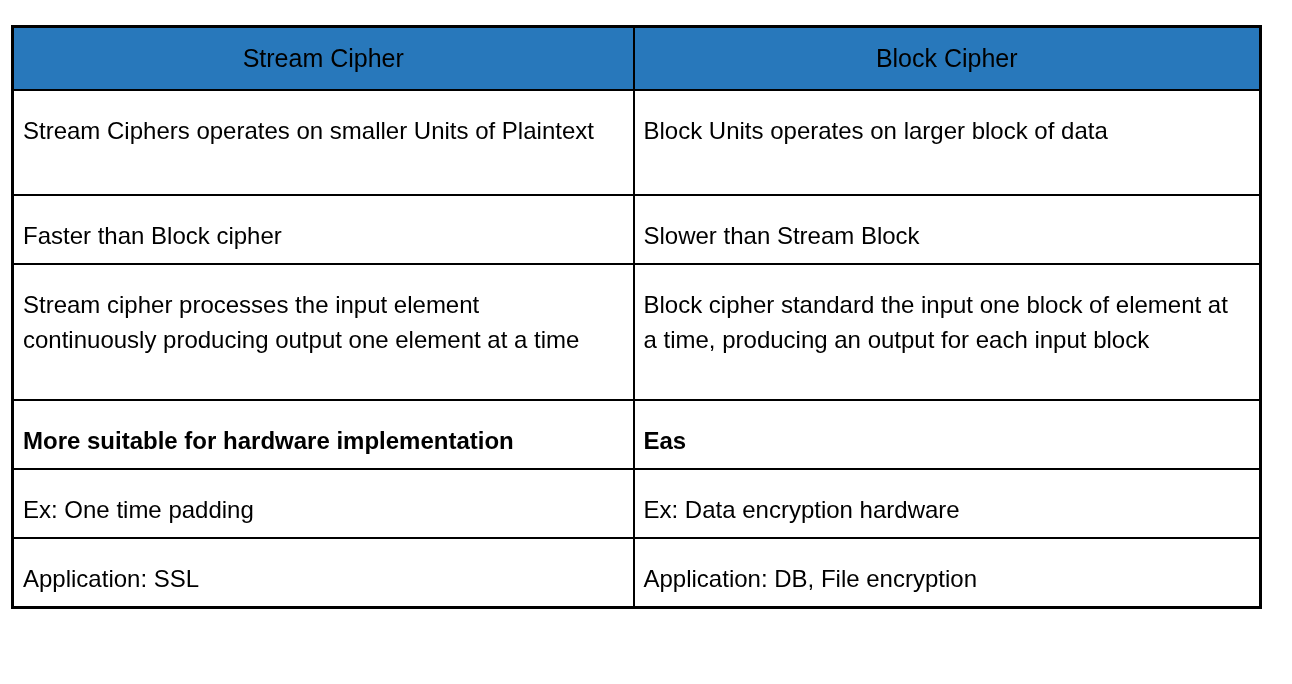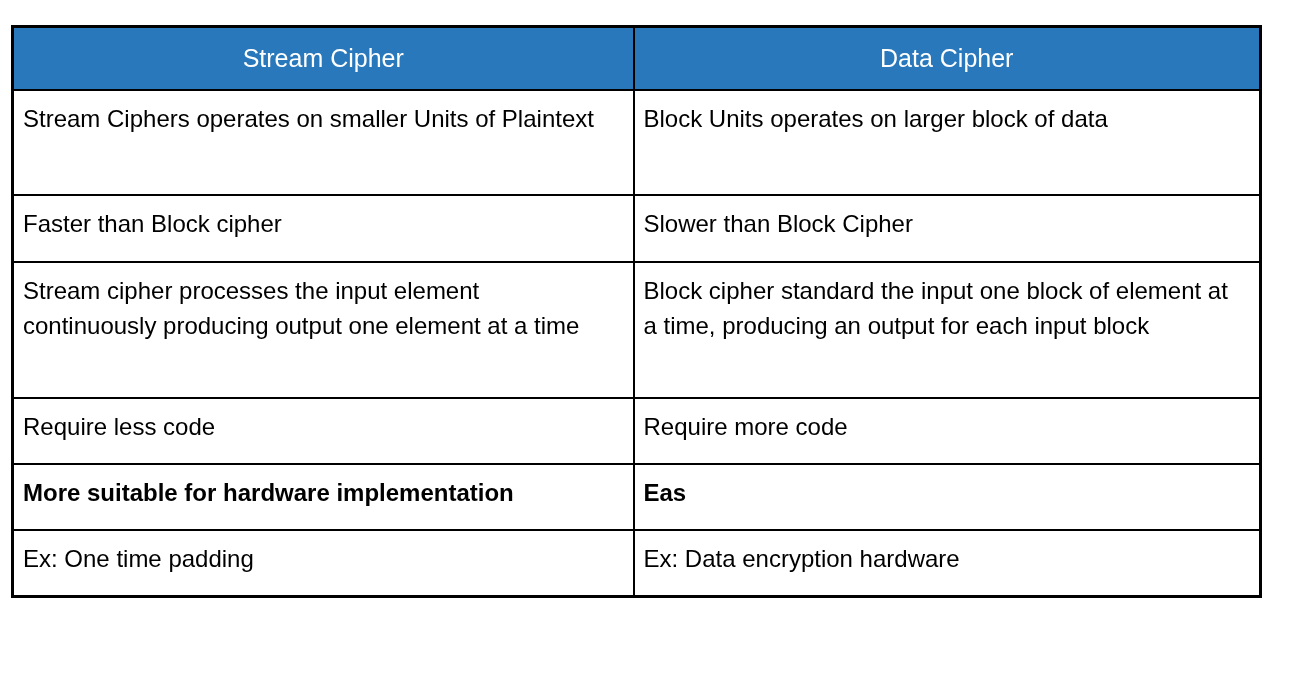--- a/index.html
+++ b/index.html
@@ -23,76 +23,76 @@
   .comparison-table th,
   .comparison-table td {
     border: 2px solid #000000;
   }
   .comparison-table {
     border: 3px solid #000000;
   }
   .comparison-table thead tr { height: 63px; }
   .comparison-table th {
     background: #2878BB;
-    color: #ffffff;
+    color: #000000;
     font-size: 25px;
     font-weight: normal;
     text-align: center;
     vertical-align: middle;
   }
   .comparison-table td {
     background: #ffffff;
     color: #000000;
     font-size: 24px;
     line-height: 35px;
     text-align: left;
     vertical-align: top;
-    padding: 10px 14px 10px 9px;
+    padding: 22px 14px 10px 9px;
   }
   tr.row-1 { height: 105px; }
   tr.row-2 { height: 67px;  }
   tr.row-3 { height: 136px; margin-left: 48px; }
   tr.row-4 { height: 66px;  }
   tr.row-5 { height: 66px; font-weight: bold;  }
   tr.row-6 { height: 67px;  }
   tr.row-7 { height: 64px;  }
 </style>
 </head>
 <body>
 
 <table class="comparison-table">
   <colgroup>
     <col class="col-stream">
     <col class="col-block">
   </colgroup>
   <thead>
     <tr>
       <th>Stream Cipher</th>
-      <th>Data Cipher</th>
+      <th>Block Cipher</th>
     </tr>
   </thead>
   <tbody>
     <tr class="row-1">
       <td>Stream Ciphers operates on smaller Units of Plaintext</td>
       <td>Block Units operates on larger block of data</td>
     </tr>
     <tr class="row-2">
       <td>Faster than Block cipher</td>
-      <td>Slower than Block Cipher</td>
+      <td>Slower than Stream Block</td>
     </tr>
     <tr class="row-3">
       <td>Stream cipher processes the input element continuously producing output one element at a time</td>
       <td>Block cipher standard the input one block of element at a time, producing an output for each input block</td>
-    </tr>
-    <tr class="row-4">
-      <td>Require less code</td>
-      <td>Require more code</td>
     </tr>
     <tr class="row-5">
       <td>More suitable for hardware implementation</td>
       <td>Eas</td>
     </tr>
     <tr class="row-6">
       <td>Ex: One time padding</td>
       <td>Ex: Data encryption hardware</td>
     </tr>
+    <tr class="row-7">
+      <td>Application: SSL</td>
+      <td>Application: DB, File encryption</td>
+    </tr>
   </tbody>
 </table>
 
 </body></html>

